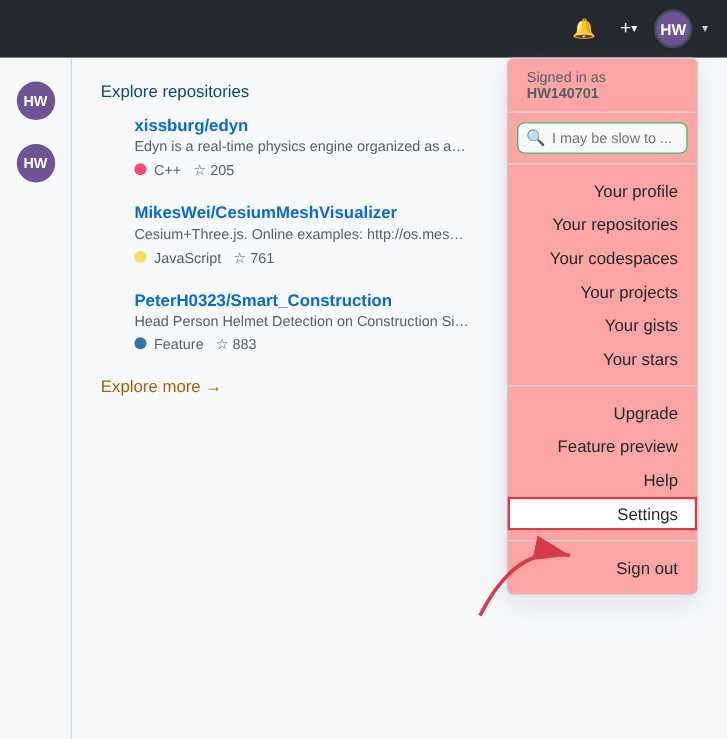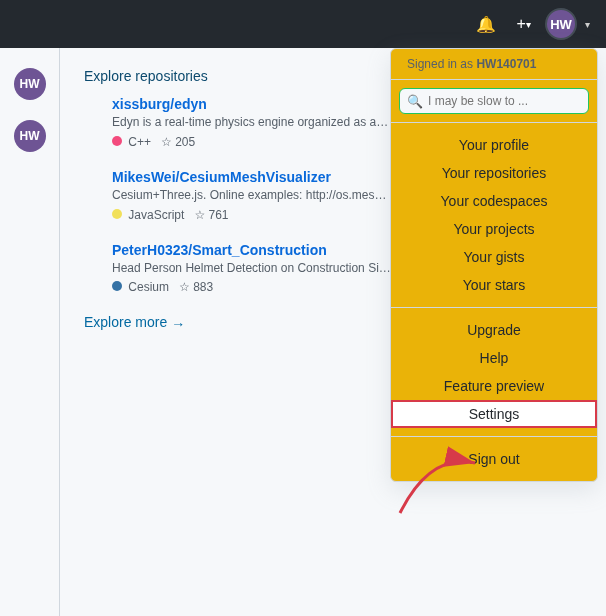--- a/index.html
+++ b/index.html
@@ -58,23 +58,23 @@
     .nav-caret {
       color: #ccc;
       font-size: 10px;
       cursor: pointer;
     }
 
     
     .dropdown-menu {
       position: absolute;
       top: 48px;
-      right: 8px;
-      width: 208px;
-      background: #eab308;
+      right: 24px;
+      width: 160px;
+      background: #fca5a5;
       border: 1px solid #d0d7de;
       border-radius: 6px;
       box-shadow: 0 8px 24px rgba(140,149,159,0.2);
       z-index: 100;
     }
     .dropdown-header {
       padding: 8px 16px;
       font-size: 12px;
       color: #57606a;
       border-bottom: 1px solid #d0d7de;
@@ -111,21 +111,21 @@
     }
     .dropdown-section:last-child { border-bottom: none; }
     .dropdown-item {
       display: block;
       width: 100%;
       padding: 6px 16px;
       font-size: 14px;
       color: #24292f;
       background: none;
       border: none;
-      text-align: center;
+      text-align: right;
       cursor: pointer;
     }
     .dropdown-item.settings-item {
       outline: 2px solid #d73a49;
       outline-offset: -2px;
       background: #fff;
     }
 
     
     .main-content {
@@ -173,21 +173,21 @@
       width: 10px;
       height: 10px;
       border-radius: 50%;
       margin-right: 3px;
     }
     .lang-cpp { background: #f34b7d; }
     .lang-js { background: #f1e05a; }
     .lang-python { background: #3572A5; }
     .explore-more {
       font-size: 14px;
-      color: #0369a1;
+      color: #a16207;
       cursor: pointer;
       text-decoration: none;
     }
 
     
     .page-layout {
       display: flex;
       height: calc(616px - 48px);
     }
     .sidebar-stub {
@@ -259,22 +259,22 @@
     <button class="dropdown-item">Your profile</button>
     <button class="dropdown-item">Your repositories</button>
     <button class="dropdown-item">Your codespaces</button>
     <button class="dropdown-item">Your projects</button>
     <button class="dropdown-item">Your gists</button>
     <button class="dropdown-item">Your stars</button>
   </div>
 
   <div class="dropdown-section">
     <button class="dropdown-item">Upgrade</button>
+    <button class="dropdown-item">Feature preview</button>
     <button class="dropdown-item">Help</button>
-    <button class="dropdown-item">Feature preview</button>
     <button class="dropdown-item settings-item">Settings</button>
   </div>
 
   <div class="dropdown-section">
     <button class="dropdown-item">Sign out</button>
   </div>
 </div>
 
 <div class="page-layout">
 
@@ -322,21 +322,21 @@
       </div>
     </div>
 
     
     <div class="repo-item">
       <a class="repo-name">PeterH0323/Smart_Construction</a>
       <div class="repo-desc">Head Person Helmet Detection on Construction Sites. 基于目标检测工地安全帽和禁入危险区域识别系统，附 YOLOv5 训练自己的数据集超详细教程🤗 新增可视化界面‼</div>
       <div class="repo-meta">
         <span>
           <span class="lang-dot lang-python"></span>
-          <span>Cesium</span>
+          <span>Feature</span>
         </span>
         <span>
           <span>☆</span>
           <span>883</span>
         </span>
       </div>
     </div>
 
     <a class="explore-more">Explore more →</a>
 

